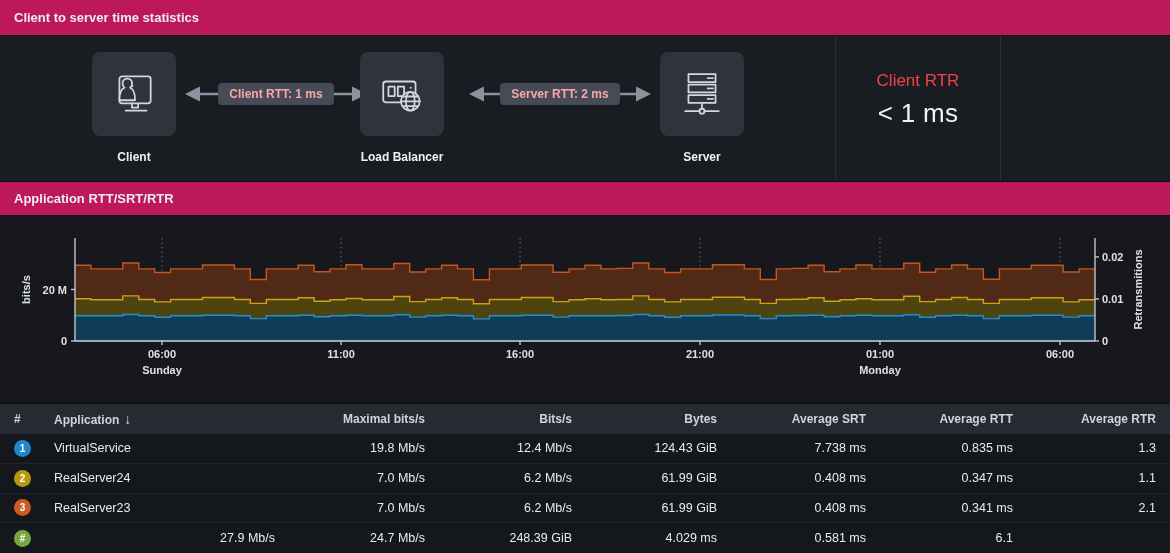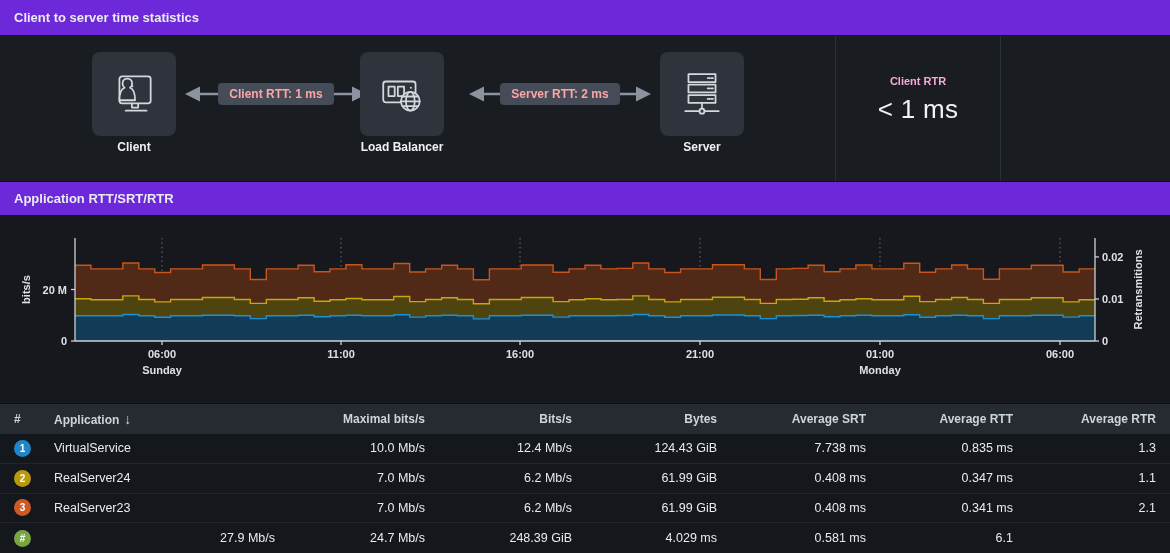--- a/index.html
+++ b/index.html
@@ -1,36 +1,36 @@
 <!DOCTYPE html>
 <html><head>
 <meta charset="utf-8">
 <style>
   * { margin:0; padding:0; box-sizing:border-box; }
   html,body { width:1170px; height:553px; background:#101216; overflow:hidden;
     font-family:"Liberation Sans","DejaVu Sans",sans-serif; }
-  .bar { height:36px; background:#6d28d9; border-bottom:1px solid #0e1013;
+  .bar { height:36px; background:#be185d; border-bottom:1px solid #0e1013;
     display:flex; align-items:center; padding:6px 14px; }
   .bar.small { height:34px; }
   .bar .bar-title { color:#e9ecf0; font-size:13px; font-weight:700; }
 
   
   .diagram { position:relative; height:146px; background:#191c21; border-bottom:1px solid #0e1013; }
   .node { position:absolute; top:16px; width:84px; text-align:center; }
   .tile { width:84px; height:84px; background:#2f343c; border-radius:8px;
     display:flex; align-items:center; justify-content:center; }
-  .node-label { margin-top:4px; color:#eef1f4; font-size:12px; font-weight:700; white-space:nowrap; }
+  .node-label { margin-top:14px; color:#eef1f4; font-size:12px; font-weight:700; white-space:nowrap; }
   .arrow { position:absolute; top:46px; height:24px; display:flex; align-items:center; justify-content:center; }
   .arrow svg { position:absolute; left:0; top:0; }
   .chip { position:relative; background:#454c57; color:#fca5a5; font-size:12px; font-weight:700;
     padding:4px 11px; border-radius:4px; white-space:nowrap; }
   .vdivider { position:absolute; top:0; bottom:0; width:1px; background:#2b2f36; }
   .stat { position:absolute; top:0; bottom:0; display:flex; flex-direction:column;
     align-items:center; justify-content:center; gap:7px; padding-bottom:18px; }
-  .stat-label { color:#f9a8d4; font-size:11px; font-weight:700; }
+  .stat-label { color:#ef4444; font-size:17px; font-weight:400; }
   .stat-value { color:#f1f3f6; font-size:26px; font-weight:400; letter-spacing:.3px; }
 
   
   .chart-wrap { height:188px; background:#16181d; border-bottom:1px solid #0e1013; }
 
   
   .table { background:#14171b; }
   .trow { display:grid; grid-template-columns:40px 1fr 150px 147px 145px 149px 147px 143px;
     padding:0 14px; align-items:center; }
   .thead { height:30px; background:#262b32; }
@@ -189,21 +189,21 @@
     <div class="tcell num">Bits/s</div>
     <div class="tcell num">Bytes</div>
     <div class="tcell num">Average SRT</div>
     <div class="tcell num">Average RTT</div>
     <div class="tcell num">Average RTR</div>
   </div>
   <div class="tbody">
       <div class="trow">
         <div class="tcell"><span class="badge" style="background: rgb(31, 134, 201);">1</span></div>
         <div class="tcell">VirtualService</div>
-        <div class="tcell num">10.0 Mb/s</div>
+        <div class="tcell num">19.8 Mb/s</div>
         <div class="tcell num">12.4 Mb/s</div>
         <div class="tcell num">124.43 GiB</div>
         <div class="tcell num">7.738 ms</div>
         <div class="tcell num">0.835 ms</div>
         <div class="tcell num">1.3</div>
       </div>
       <div class="trow">
         <div class="tcell"><span class="badge" style="background: rgb(184, 153, 14);">2</span></div>
         <div class="tcell">RealServer24</div>
         <div class="tcell num">7.0 Mb/s</div>

